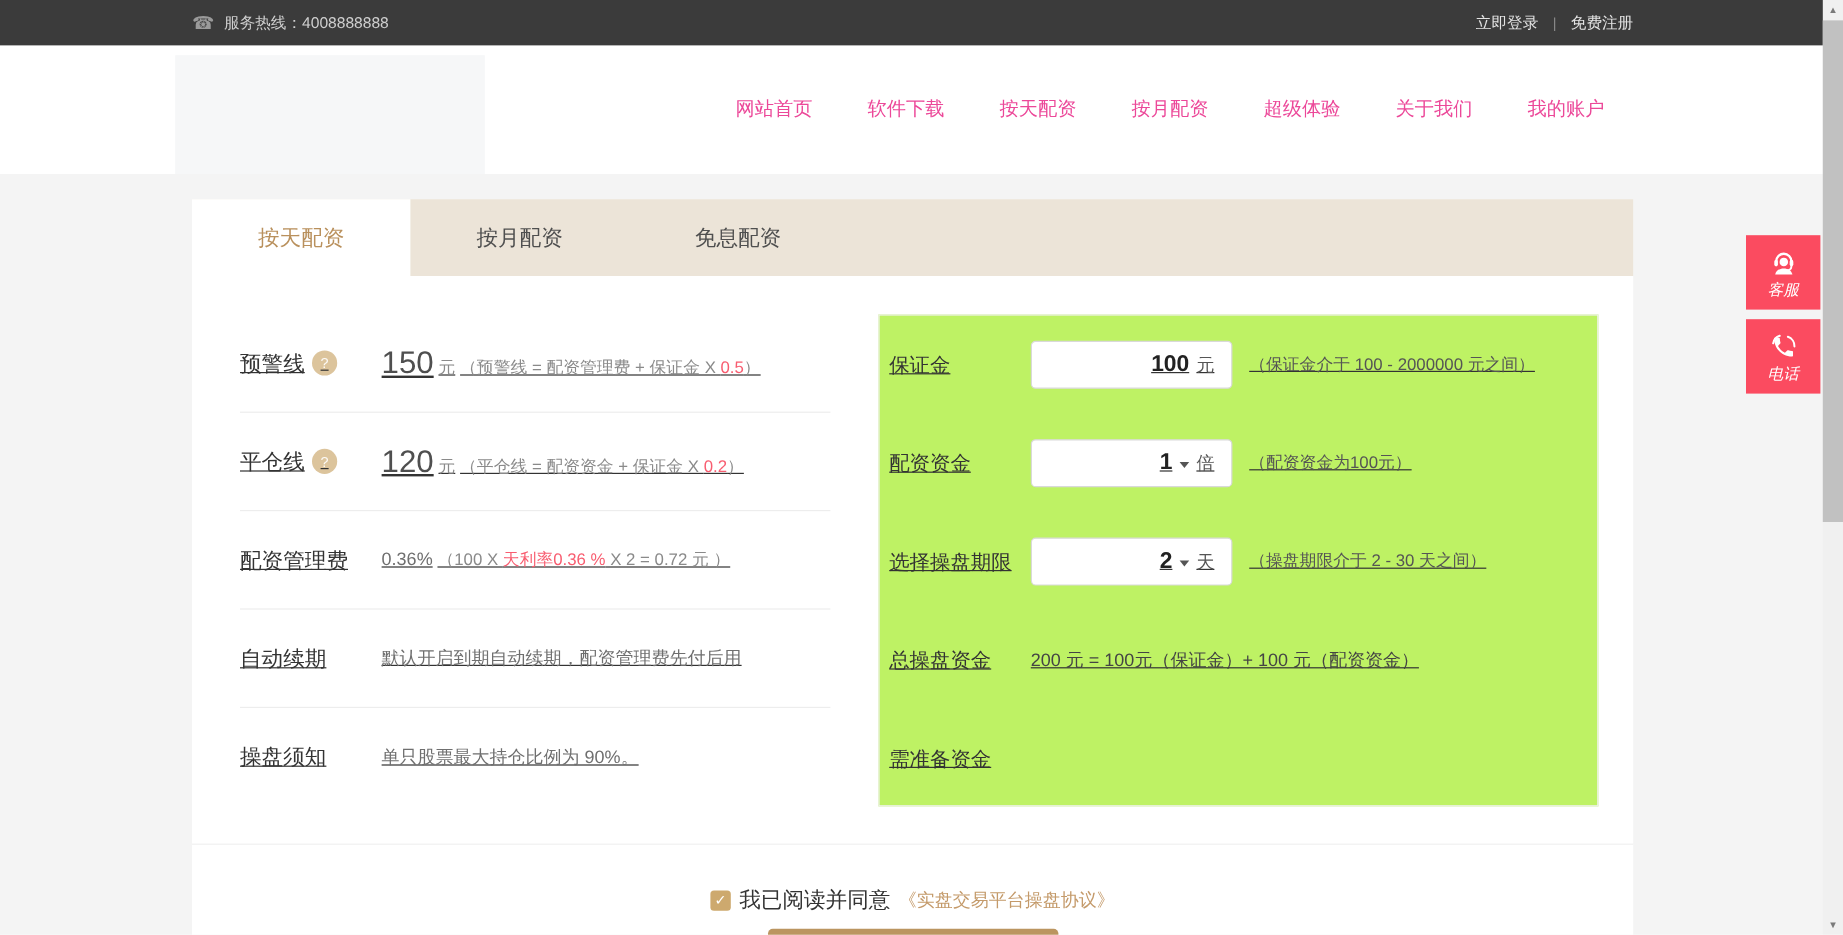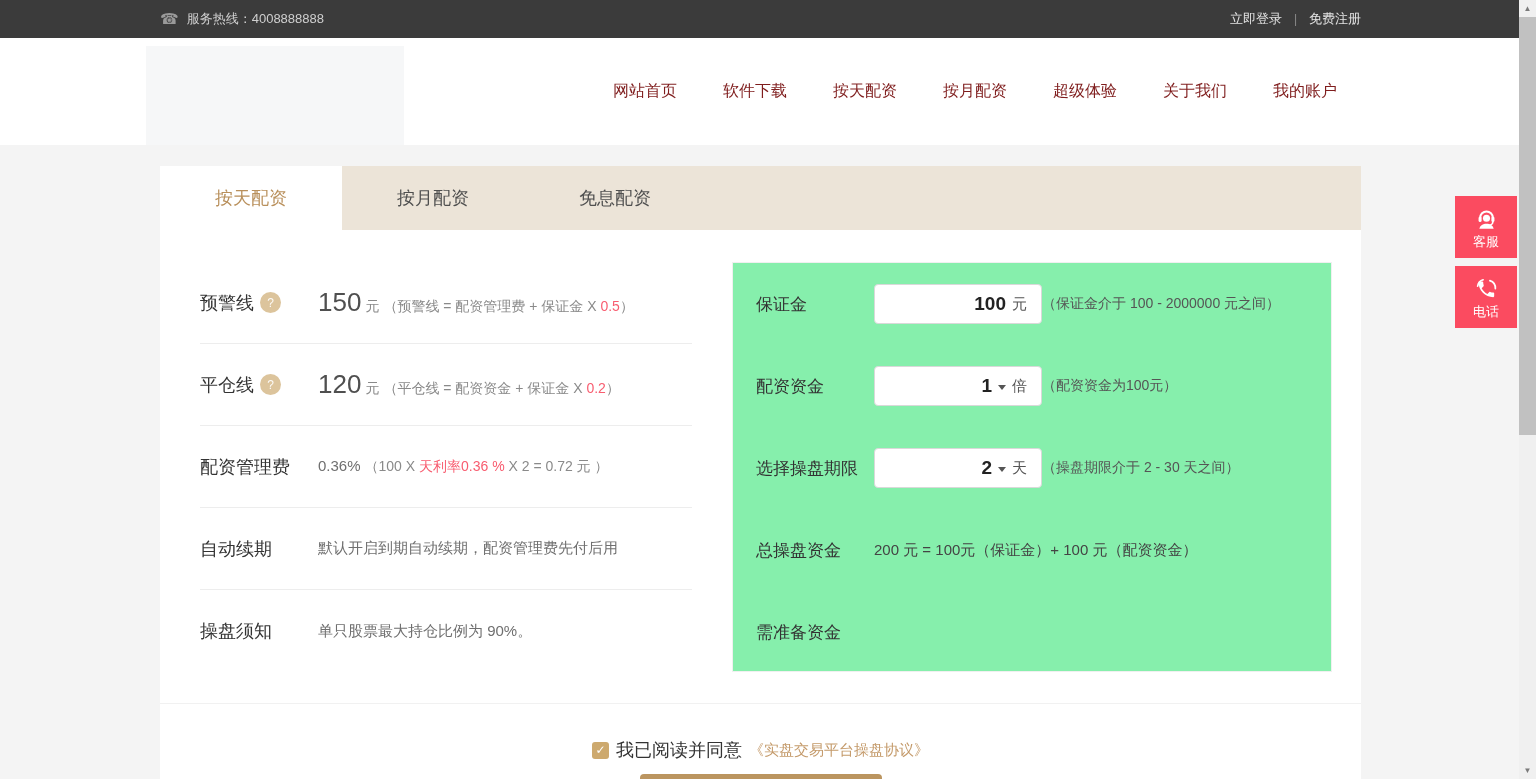--- a/index.html
+++ b/index.html
@@ -25,35 +25,35 @@
   .header { height:107px; background:#ffffff; position:relative; }
   .logo-box {
     position:absolute; left:146px; top:8px; width:258px; height:99px;
     background:#f6f7f8; cursor:pointer;
   }
   .nav {
     position:absolute; right:0; top:0; height:107px; width:1376px;
     display:flex; align-items:center; justify-content:flex-end;
     gap:46px; padding-right:199px;
   }
-  .nav-item { font-size:16px; color:#7f1d1d; cursor:pointer; white-space:nowrap; }
+  .nav-item { font-size:16px; color:#ec4899; cursor:pointer; white-space:nowrap; }
 
   
   .card {
     width:1201px; margin:21px 0 0 160px; background:#ffffff;
     min-height:700px; position:relative;
   }
   .tabbar { height:64px; background:#ece4d8; display:flex; }
   .tab {
     width:182px; height:64px; display:flex; align-items:center; justify-content:center;
     font-size:18px; color:#4f4f4f; cursor:pointer;
   }
   .tab.active { background:#ffffff; color:#b9905c; }
 
-  .content { display:flex; padding:32px 0 0 40px; }
+  .content { display:flex; padding:32px 0 0 40px;text-decoration:underline; }
 
   
   .left-col { width:492px; }
   .lrow {
     min-height:82px; display:flex; align-items:center;
     border-bottom:1px solid #ededed;
   }
   .lrow:last-child { border-bottom:none; }
   .lrow-label { width:118px; display:flex; align-items:center; gap:6px; flex:none; }
   .lrow-label .lbl { font-size:18px; color:#333; }
@@ -66,33 +66,33 @@
   .big-num { font-size:26px; color:#4f4f4f; }
   .mid-val { font-size:15px; color:#6f6f6f; }
   .unit-sm { font-size:14px; color:#8a8a8a; }
   .formula { font-size:14px; color:#8a8a8a; }
   .red { color:#f85d70; }
   .desc { font-size:15px; color:#6f6f6f; }
 
   
   .right-panel {
     margin-left:40px; width:600px; height:410px;
-    background:#86efac; border:1px solid #f0f0f0; padding-left:23px;
+    background:#bef264; border:1px solid #f0f0f0; padding-left:8px;
   }
   .prow { height:82px; display:flex; align-items:center; }
   .prow-label { width:118px; font-size:17px; color:#333; flex:none; }
   .pbox {
     width:168px; height:40px; background:#fff; border:1px solid #d9d9d9;
     border-radius:4px; display:flex; align-items:center; justify-content:flex-end;
     padding-right:14px; gap:6px; cursor:pointer;
   }
   .pbox .val { font-size:19px; color:#222; font-weight:bold;margin-left:45px; }
   .pbox .unit { font-size:15px; color:#555; font-weight:normal; }
   .caret { width:0; height:0; border-left:4px solid transparent; border-right:4px solid transparent; border-top:5px solid #555; margin-top:2px; }
-  .phint { font-size:14px; color:#555; }
+  .phint { margin-left:14px; font-size:14px; color:#555; }
   .ptext { font-size:15px; color:#444; }
 
   
   .section-line { height:1px; background:#f1f1f1; margin-top:31px; }
   .agree {
     display:flex; align-items:center; justify-content:center;
     gap:7px; margin-top:34px;
   }
   .checkbox {
     width:17px; height:17px; background:#cda96e; border-radius:3px;
@@ -101,21 +101,21 @@
   }
   .agree-text { font-size:18px; color:#333; }
   .agree-link { font-size:15px; color:#c49a6a; cursor:pointer; text-decoration:none; }
 
   .submit-btn {
     display:block; width:242px; height:46px; margin:12px auto 0 auto;
     background:#bb9560; border:none; border-radius:4px; cursor:pointer;
   }
 
   
-  .float-btns { position:absolute; right:19px; top:196px; }
+  .float-btns { position:absolute; right:19px; top:196px;font-style:italic; }
   .fbtn {
     width:62px; height:62px; background:#fb4b60; color:#fff; cursor:pointer;
     display:flex; flex-direction:column; align-items:center; justify-content:center;
     gap:2px; margin-bottom:8px;
   }
   .fbtn svg { width:27px; height:27px; display:block; }
   .fbtn .fbl { font-size:13px; line-height:1; }
 
   
   .scrollbar {

